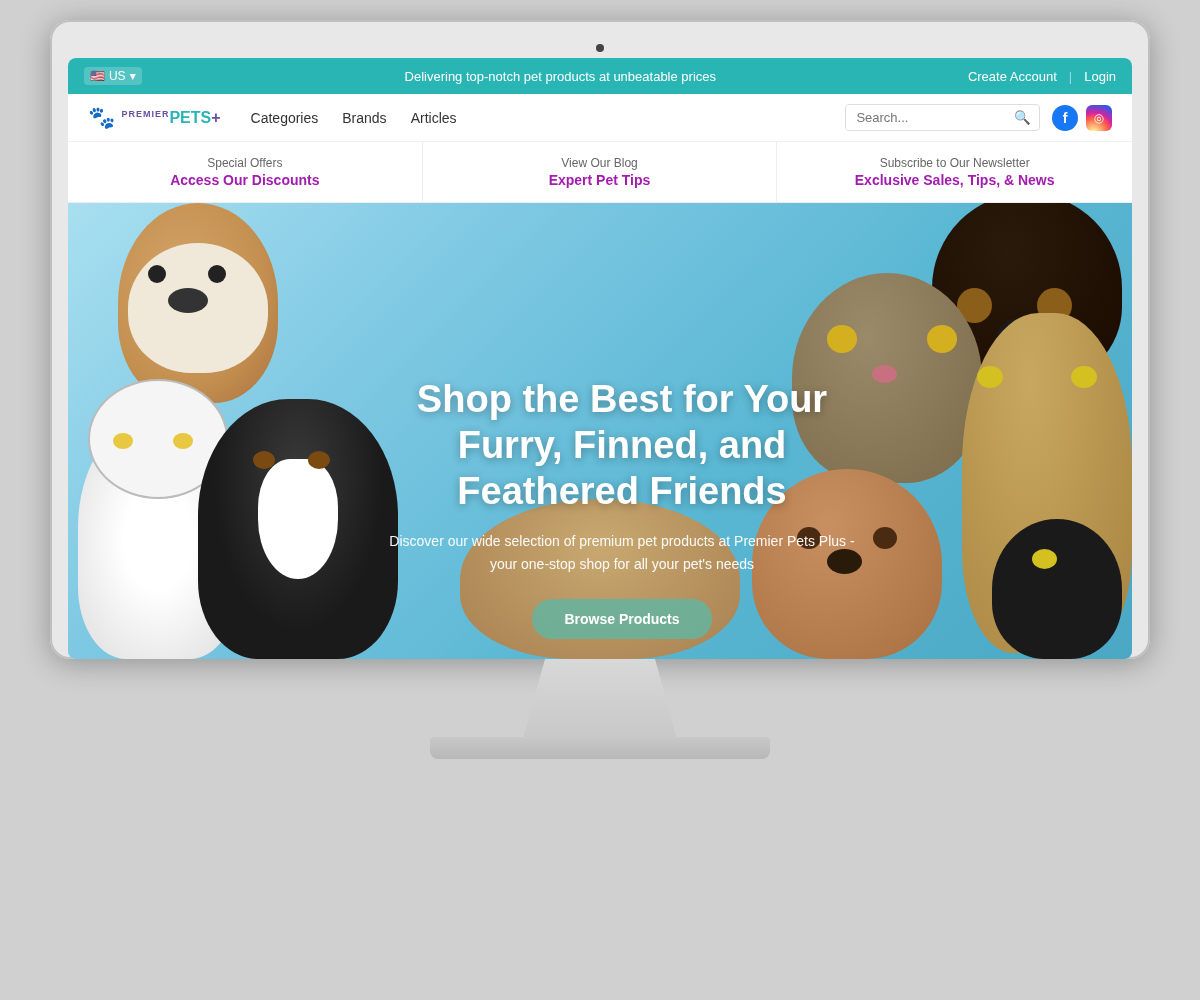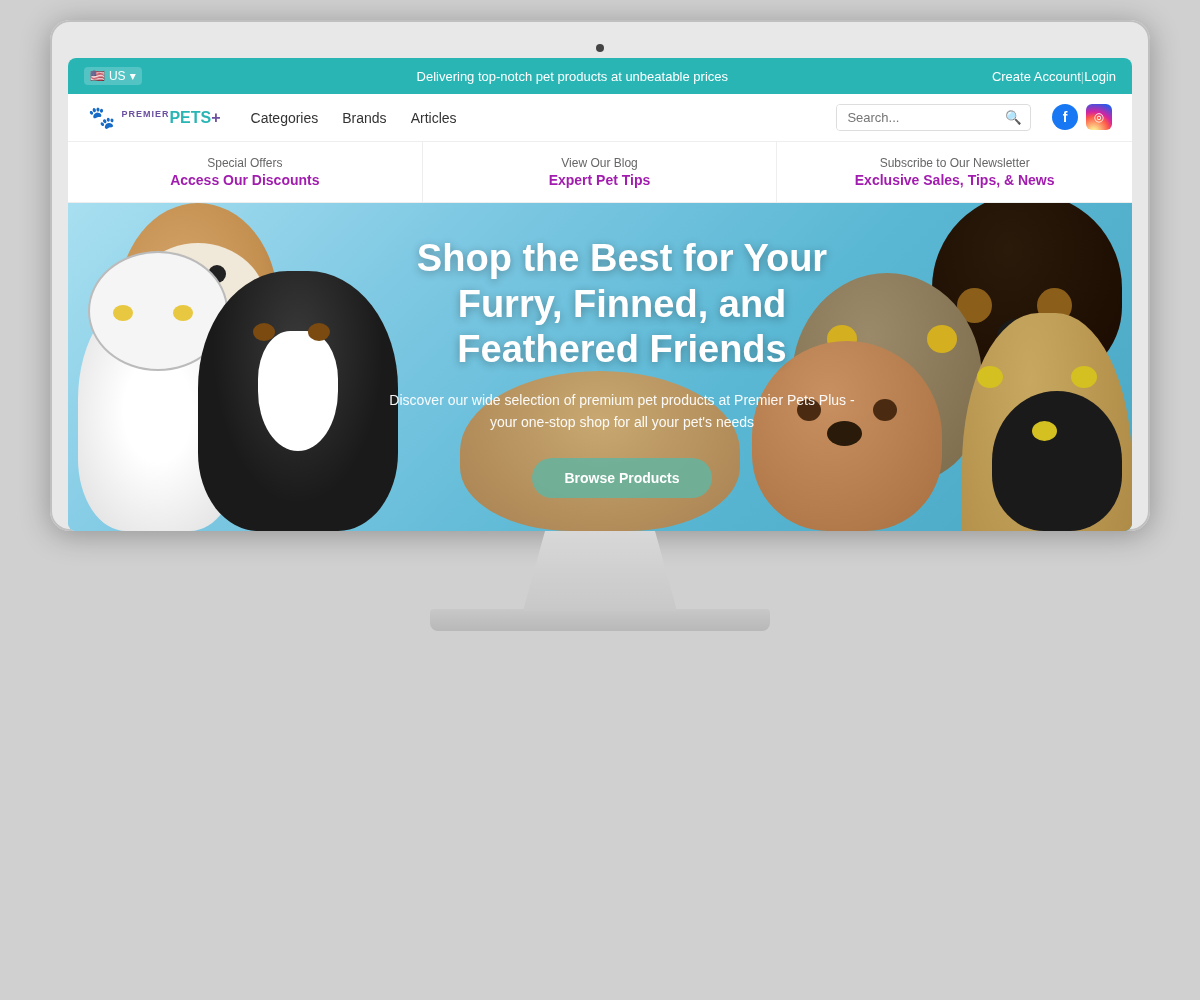--- a/index.html
+++ b/index.html
@@ -68,20 +68,21 @@
       color: white;
       font-size: 13px;
       text-align: center;
       flex: 1;
       padding-left: 11px;
     }
 
     .top-bar-right {
       display: flex;
       align-items: center;
+      gap: 12px;
       font-size: 13px;
       color: white;
     }
 
     .top-bar-right a {
       color: white;
       text-decoration: none;
       cursor: pointer;
     }
 
@@ -142,22 +143,22 @@
     .nav-links a {
       text-decoration: none;
       color: #333;
       font-size: 14px;
       font-weight: 500;
     }
 
     .nav-right {
       margin-left: auto;
       display: flex;
-      align-items: flex-start;
-      gap: 21px;
+      align-items: center;
+      gap: 12px;
     }
 
     .search-box {
       display: flex;
       align-items: center;
       border: 1px solid #ddd;
       border-radius: 4px;
       overflow: hidden;
     }
 
@@ -240,25 +241,25 @@
     .promo-title {
       font-size: 14px;
       font-weight: 700;
       color: #a21caf;
     }
 
     
     .hero {
       position: relative;
       width: 100%;
-      height: 328px;
+      height: 456px;
       background: #87ceeb;
       overflow: hidden;
       display: flex;
-      align-items: center;
+      align-items: flex-end;
       justify-content: center;
       padding-left: 44px;
     }
 
     .hero-bg {
       position: absolute;
       inset: 0;
       background: linear-gradient(135deg, #a8dff0 0%, #7ec8e3 30%, #5bb8d4 60%, #4aa8c4 100%);
     }
 

